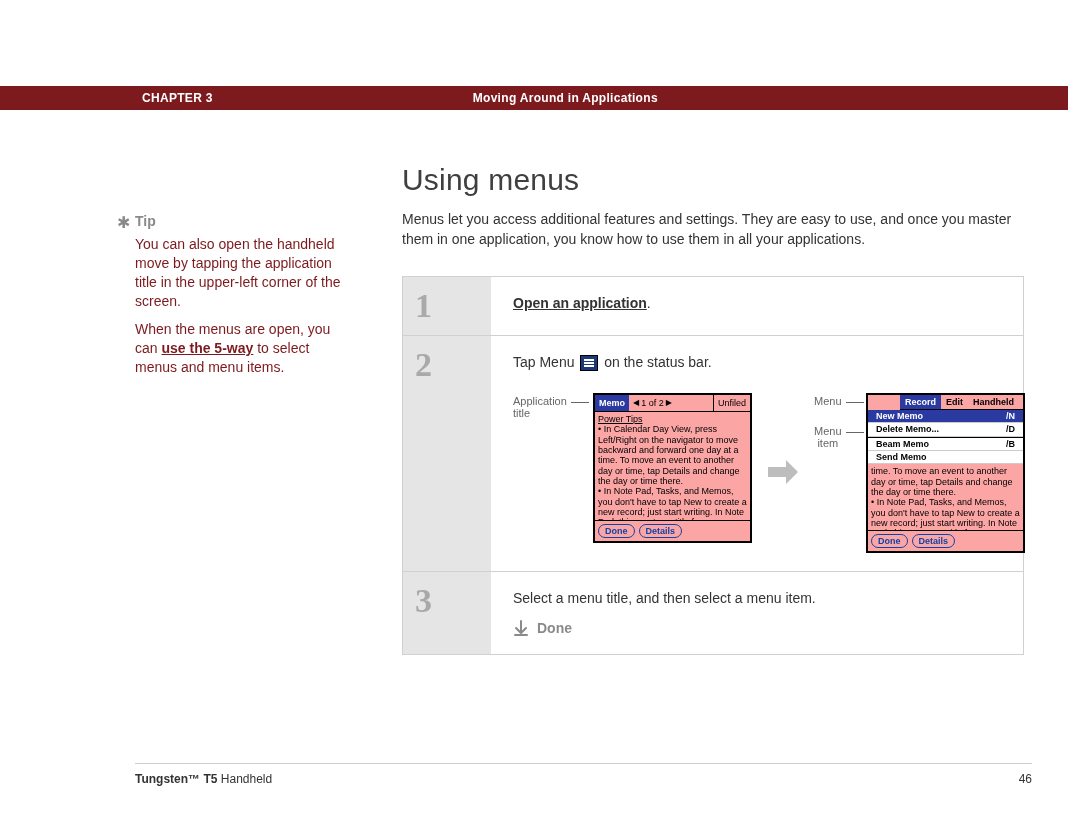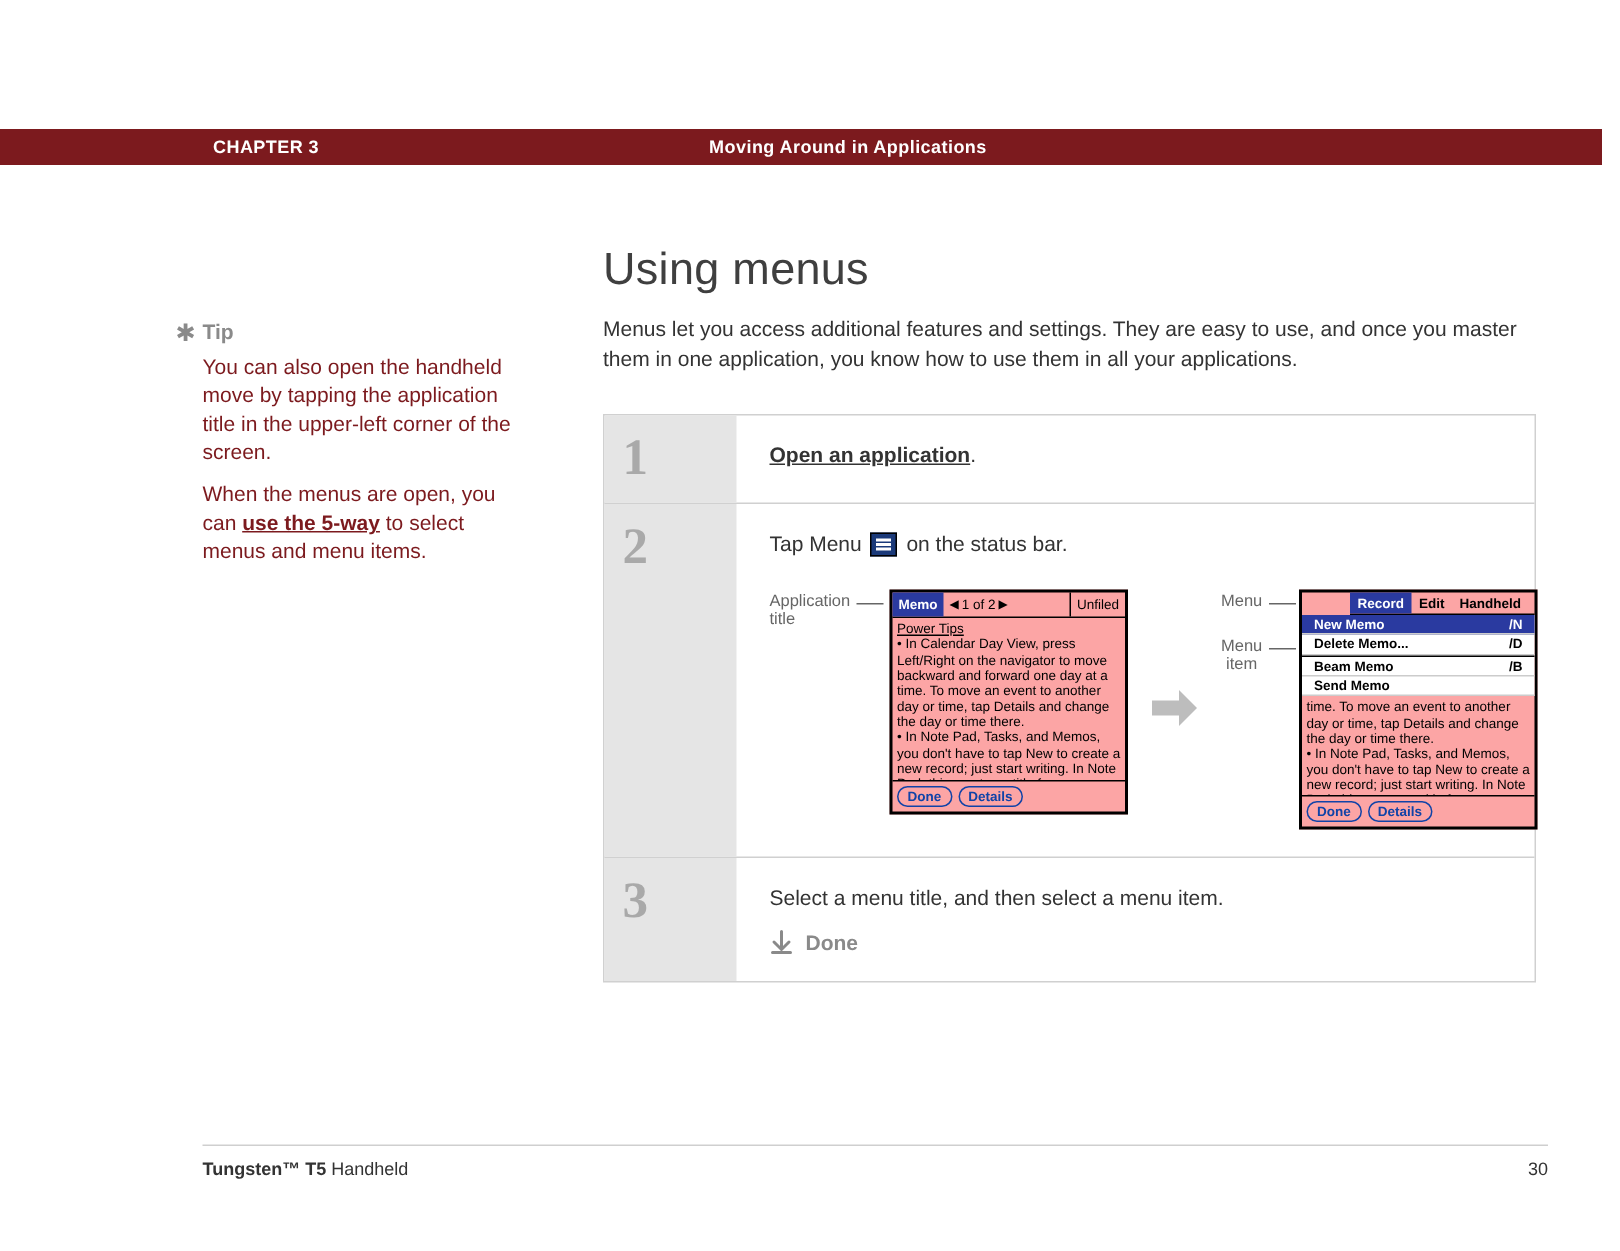--- a/index.html
+++ b/index.html
@@ -379,16 +379,16 @@
         </div>
       </div>
     </div>
   </div>
 </div>
 
 <div class="footer">
   <span class="prod">
     <b>Tungsten™ T5</b><span> Handheld</span>
   </span>
-  <span>30</span>
+  <span>46</span>
 </div>
 
 </div>
 
 </body></html>

